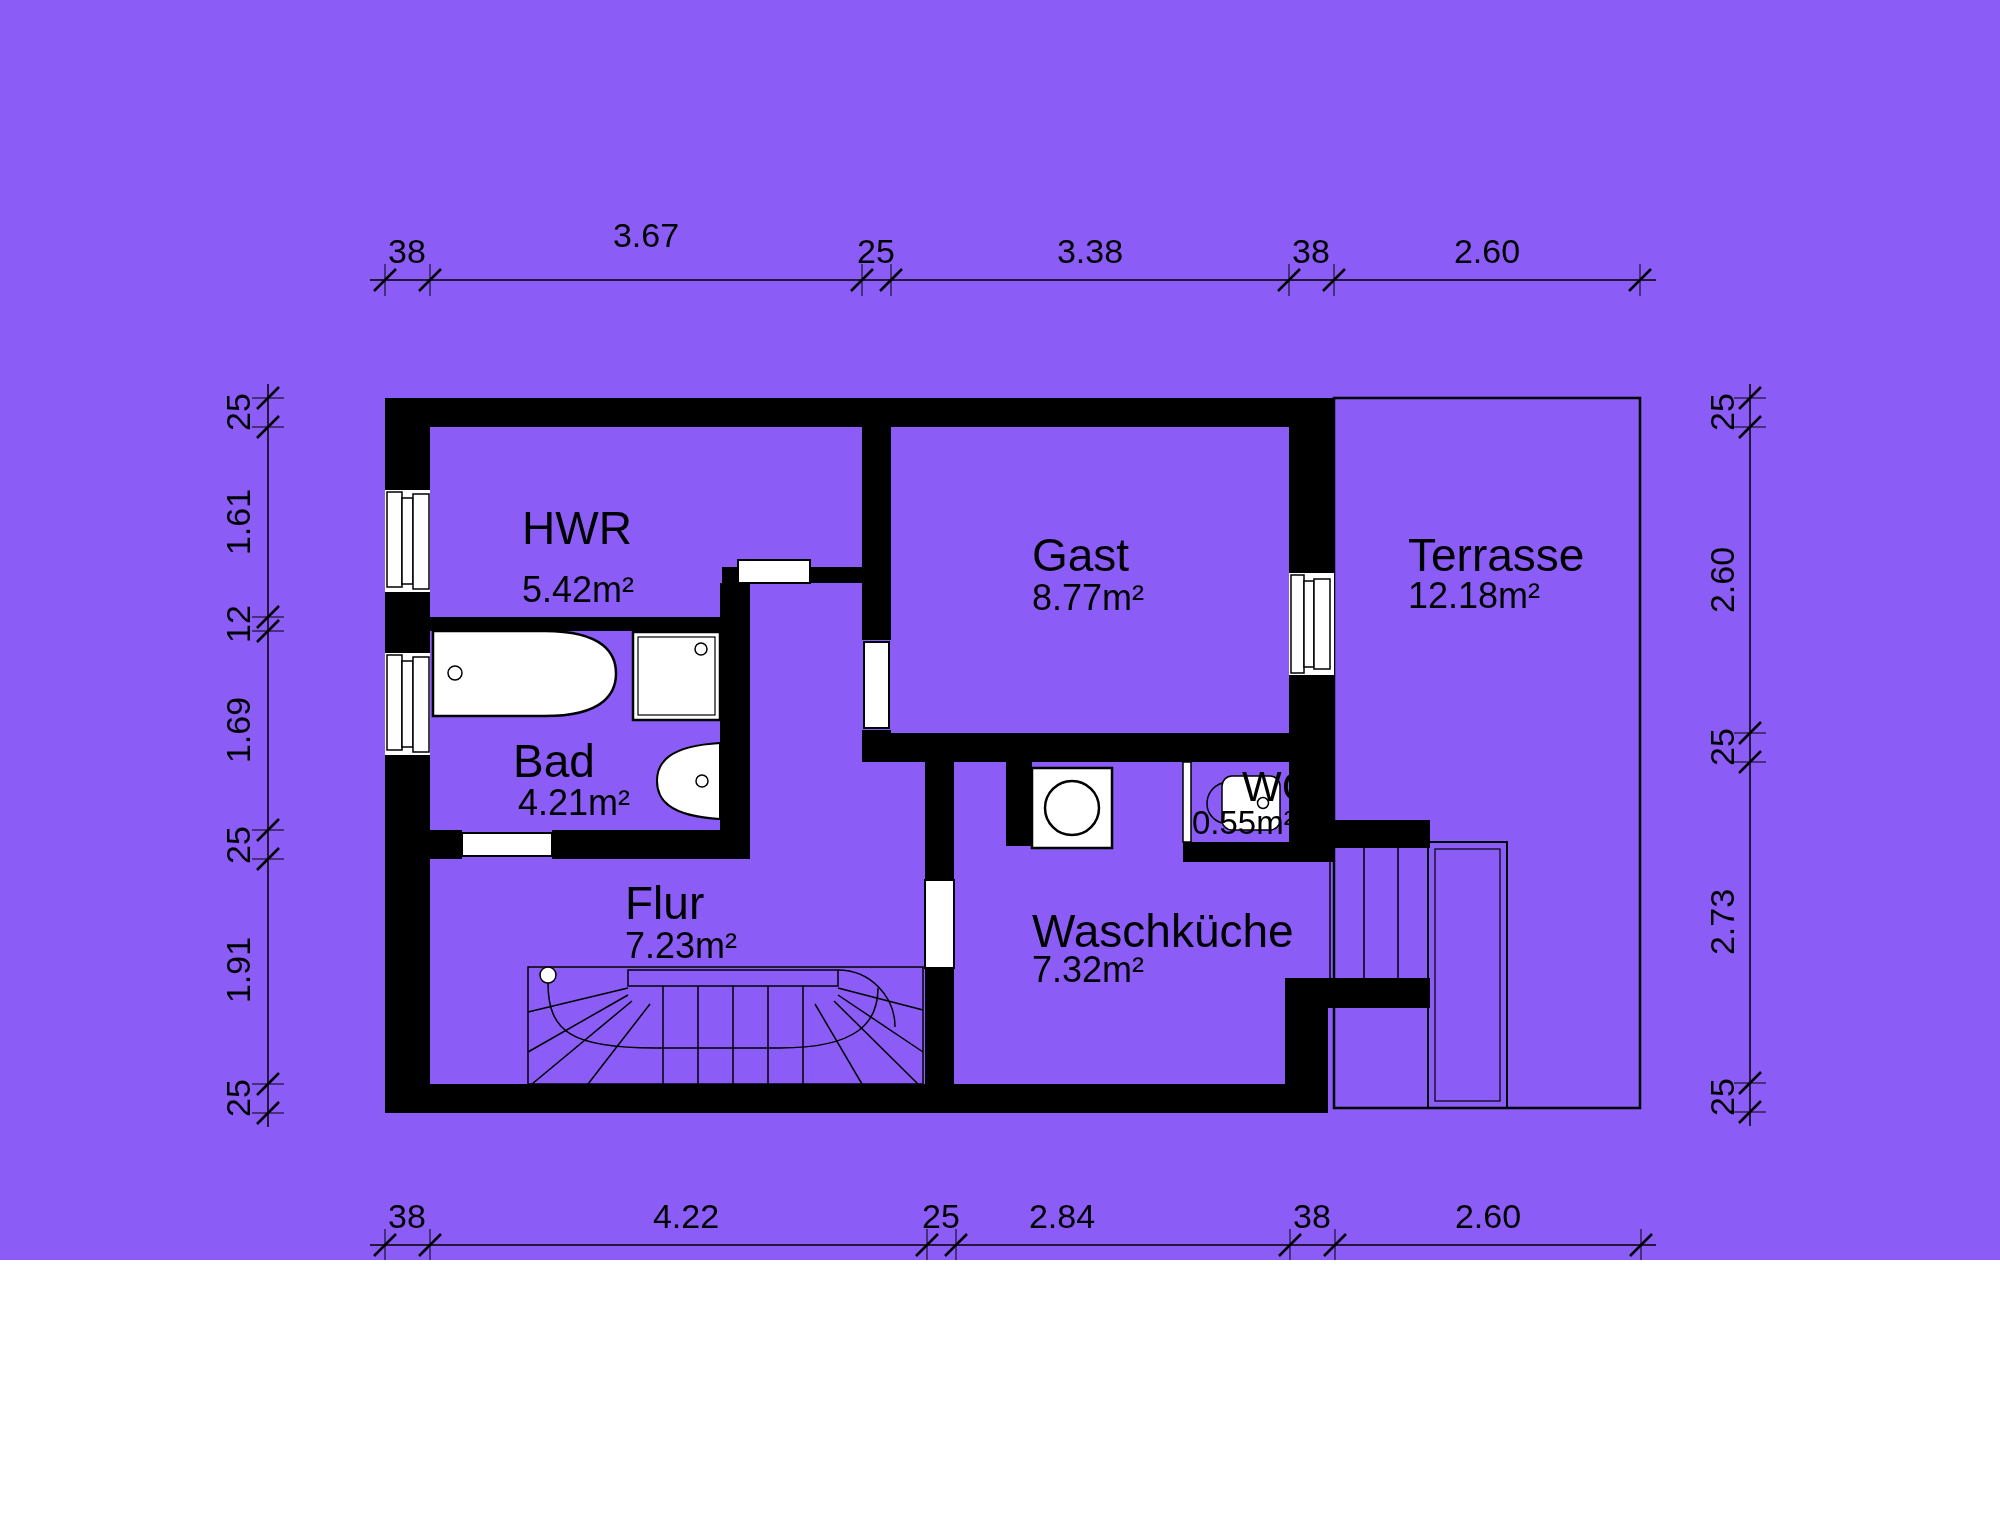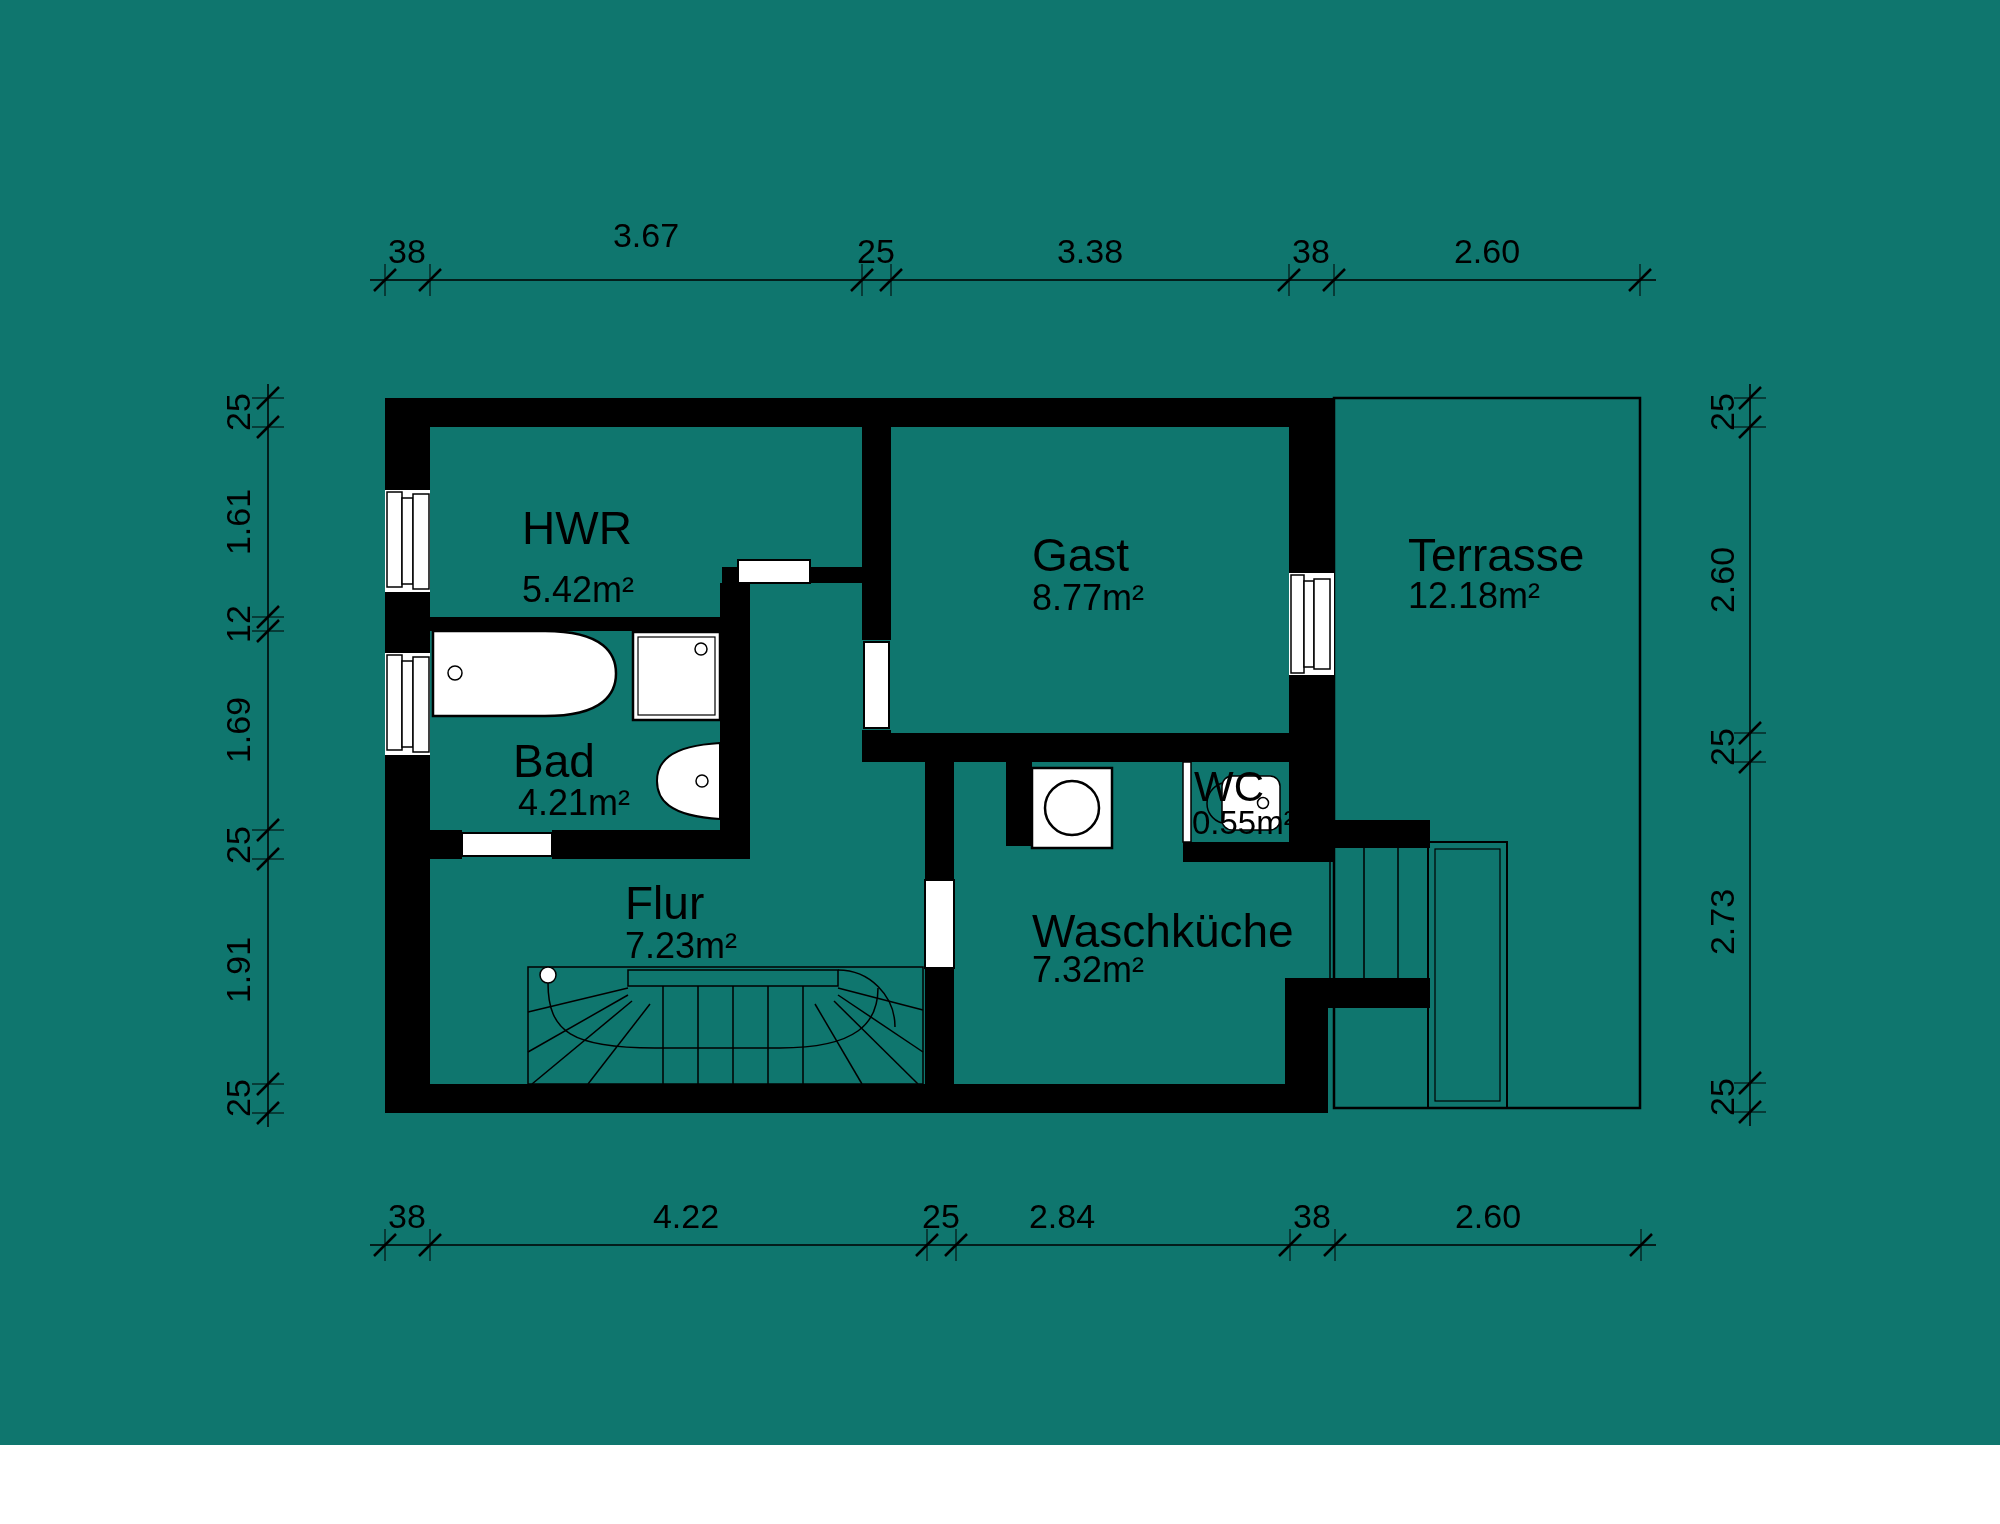--- a/index.html
+++ b/index.html
@@ -1,23 +1,23 @@
 <!DOCTYPE html>
 <html><head>
 <meta charset="utf-8">
 <style>
   html,body{margin:0;padding:0;background:#ffffff;}
-  .canvas{position:relative;width:2000px;height:1445px;background:#0f766e;overflow:hidden;
+  .canvas{position:relative;width:2000px;height:1260px;background:#8b5cf6;overflow:hidden;
           font-family:"Liberation Sans", sans-serif;color:#000;}
   .plan-svg{position:absolute;left:0;top:0;}
   .lbl{position:absolute;white-space:nowrap;}
   .dim-h{transform:translateX(-50%);font-size:34px;}
   .dim-v{transform:translate(-50%,-50%) rotate(-90deg);font-size:34px;}
   .room-name{font-size:46px;line-height:1;}
-  .room-name.small{font-size:42px;}
+  .room-name.small{font-size:42px;margin-left:48px;}
   .room-area{font-size:36px;line-height:1;}
   .room-area.small{font-size:33px;text-align:center;}
   .plan-title{font-size:66px;font-weight:bold;letter-spacing:1px;}
 </style>
 </head>
 <body>
 
 <div class="canvas">
 
   <svg class="plan-svg" width="2000" height="1524" viewBox="0 0 2000 1524">

